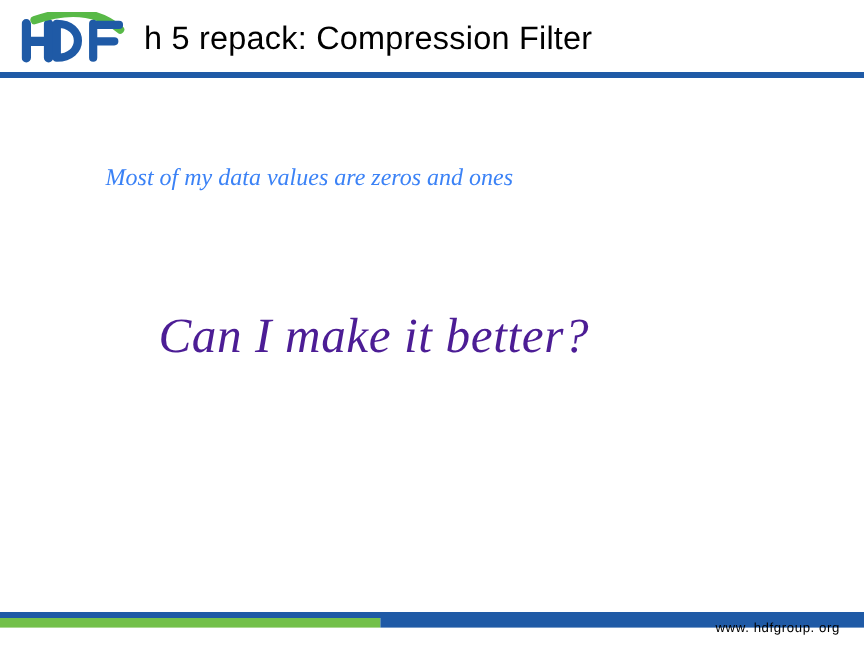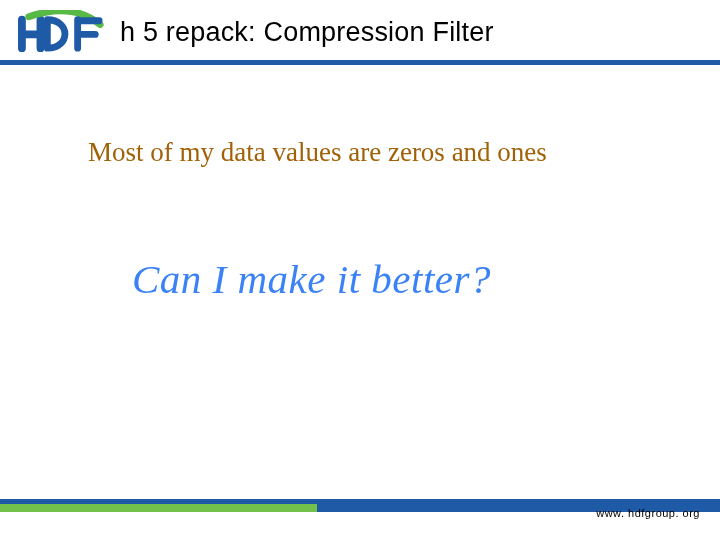--- a/index.html
+++ b/index.html
@@ -36,39 +36,40 @@
     .content {
       position: relative;
       width: 100%;
       height: calc(540px - 70px - 32px);
     }
     .body-text {
       position: absolute;
       top: 72px;
       left: 88px;
       font-family: "Times New Roman", Times, serif;
-      font-size: 27px;
-      color: #a16207;
+      font-size: 20px;
+      color: #3b82f6;
+      font-style: italic;
     }
     .callout-text {
       position: absolute;
       top: 190px;
       left: 132px;
       font-family: "Comic Sans MS", "Chalkboard SE", "Marker Felt", cursive;
       font-style: italic;
       font-size: 41px;
-      color: #3b82f6;
+      color: #4c1d95;
       letter-spacing: 0.5px;
     }
     .footer {
       position: absolute;
       bottom: 0;
       left: 0;
       width: 100%;
-      height: 41px;
+      height: 30px;
     }
     .footer-rule {
       height: 5px;
       background: #1f5aa6;
       width: 100%;
     }
     .footer-strip {
       height: 8px;
       width: 100%;
       display: flex;

